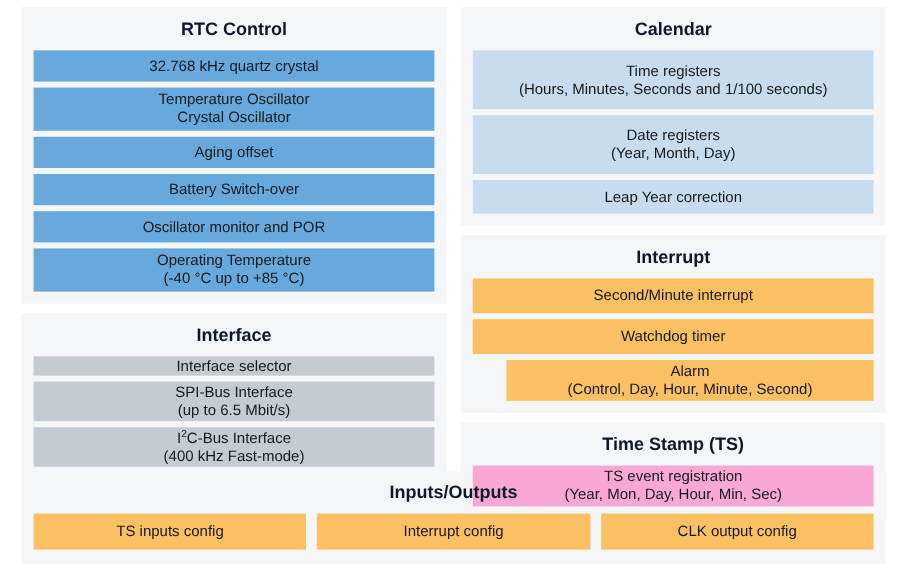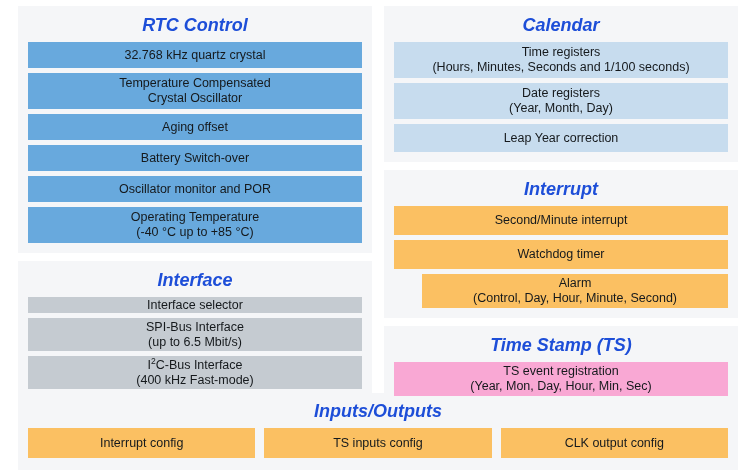--- a/index.html
+++ b/index.html
@@ -37,26 +37,25 @@
     min-width: 0;
   }
   .panel {
     background: #f5f6f8;
     padding: 7px 10px 10px 10px;
     box-sizing: border-box;
   }
   .panel-title {
     text-align: center;
     font-weight: bold;
-    font-size: 18px;
+    font-size: 15px;
     line-height: 20px;
-    color: #1d4ed8;
+    color: #0f172a;
     margin: 2px 0 7px 0;
     letter-spacing: 0px;
-    font-style: italic;
   }
   .bars {
     display: flex;
     flex-direction: column;
     gap: 5px;
   }
   .bar {
     text-align: center;
     font-size: 12.5px;
     line-height: 15px;
@@ -73,21 +72,21 @@
   .ltblue { background: #c7dcee; }
   .gray   { background: #c5cbd1; }
   .orange { background: #fbc062; }
   .ghost  { background: #f9a8d4; }
 
   
   .rtc .bar            { height: 26px; }
   .rtc .bar.tall       { height: 36px; }
   .iface .bar          { height: 16px; }
   .iface .bar.tall     { height: 33px; }
-  .cal .bar            { height: 36px; }
+  .cal .bar            { height: 49px; }
   .cal .bar.short      { height: 28px; justify-content: center; }
   .intr .bar           { height: 29px; }
   .intr .bar.tall      { height: 34px; margin-left: 28px; }
   .ts   .bar           { height: 34px; }
 
   .panel.ts { padding-bottom: 12px; }
 
   
   .bottom {
     margin: 0 18px;
@@ -117,21 +116,21 @@
 
       <div class="panel rtc">
         <div class="panel-title">RTC Control</div>
         <div class="bars">
 
           <div class="bar blue">
             <span>32.768 kHz quartz crystal</span>
           </div>
 
           <div class="bar blue tall">
-            <span>Temperature Compensated</span>
+            <span>Temperature Oscillator</span>
             <span class="l2">Crystal Oscillator</span>
           </div>
 
           <div class="bar blue">
             <span>Aging offset</span>
           </div>
 
           <div class="bar blue">
             <span>Battery Switch-over</span>
           </div>
@@ -227,25 +226,25 @@
       </div>
 
     </div>
   </div>
 
   <div class="bottom">
     <div class="panel-title">Inputs/Outputs</div>
     <div class="io-row">
 
       <div class="bar orange">
+        <span>TS inputs config</span>
+      </div>
+
+      <div class="bar orange">
         <span>Interrupt config</span>
-      </div>
-
-      <div class="bar orange">
-        <span>TS inputs config</span>
       </div>
 
       <div class="bar orange">
         <span>CLK output config</span>
       </div>
 
     </div>
   </div>
 
 </div>

